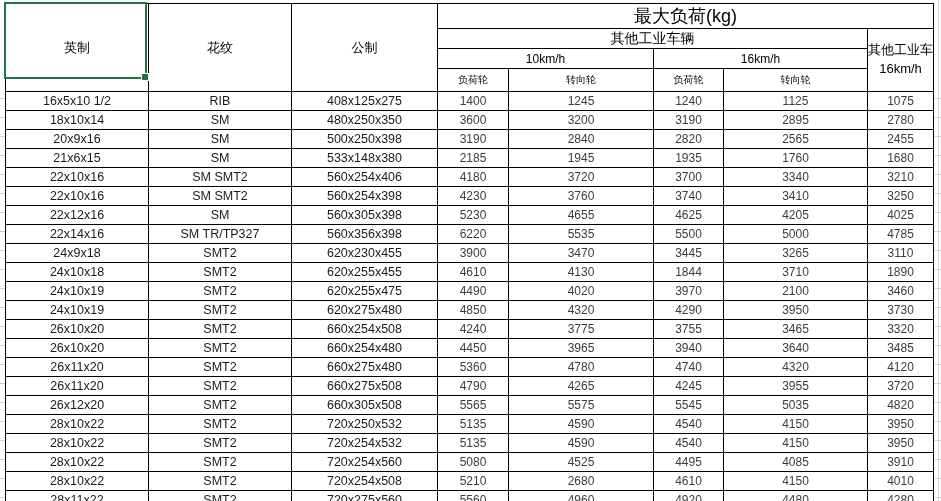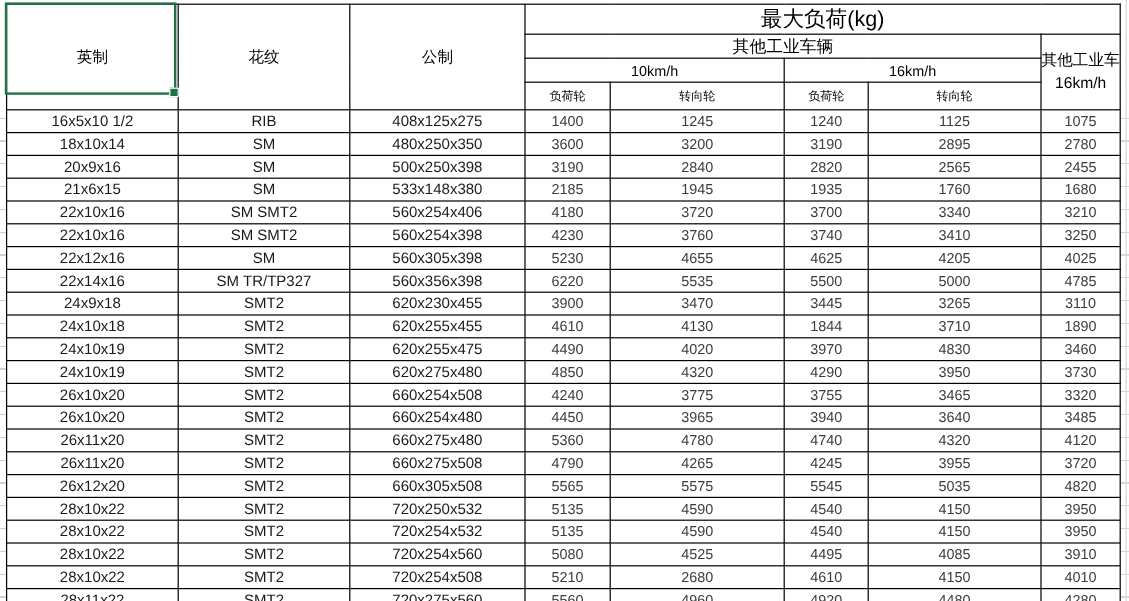--- a/index.html
+++ b/index.html
@@ -231,21 +231,21 @@
           <td class="c-num">3710</td>
           <td class="c-num">1890</td>
         </tr>
         <tr class="data-row">
           <td class="c-text">24x10x19</td>
           <td class="c-text">SMT2</td>
           <td class="c-text">620x255x475</td>
           <td class="c-num">4490</td>
           <td class="c-num">4020</td>
           <td class="c-num">3970</td>
-          <td class="c-num">4830</td>
+          <td class="c-num">2100</td>
           <td class="c-num">3460</td>
         </tr>
         <tr class="data-row">
           <td class="c-text">24x10x19</td>
           <td class="c-text">SMT2</td>
           <td class="c-text">620x275x480</td>
           <td class="c-num">4850</td>
           <td class="c-num">4320</td>
           <td class="c-num">4290</td>
           <td class="c-num">3950</td>

